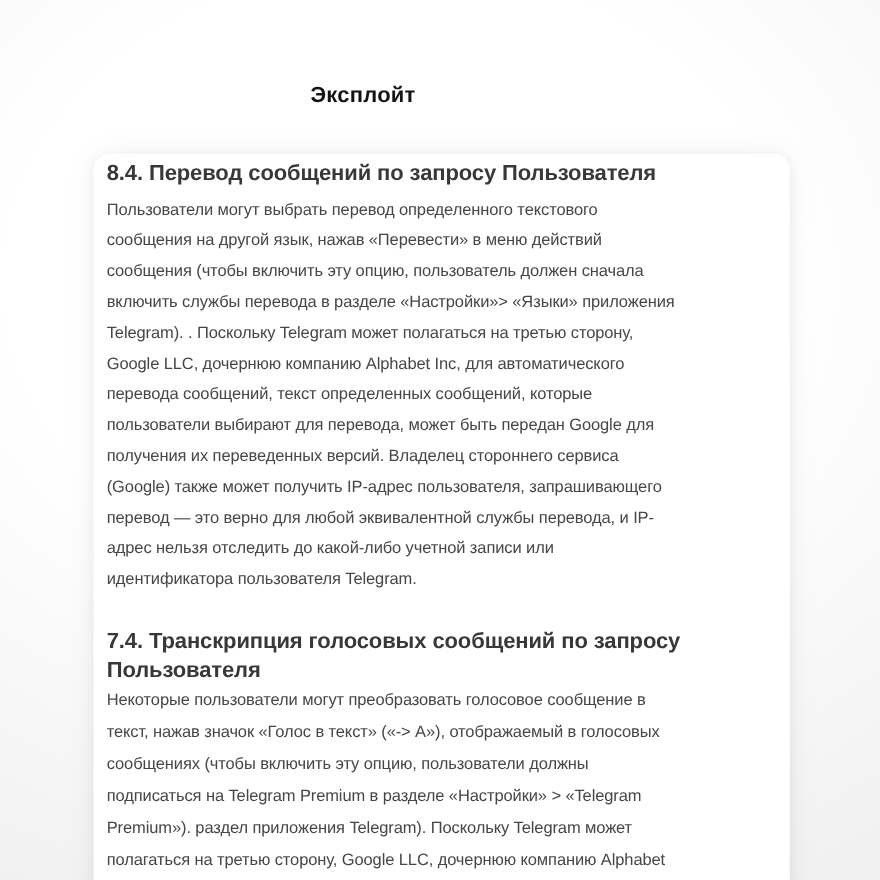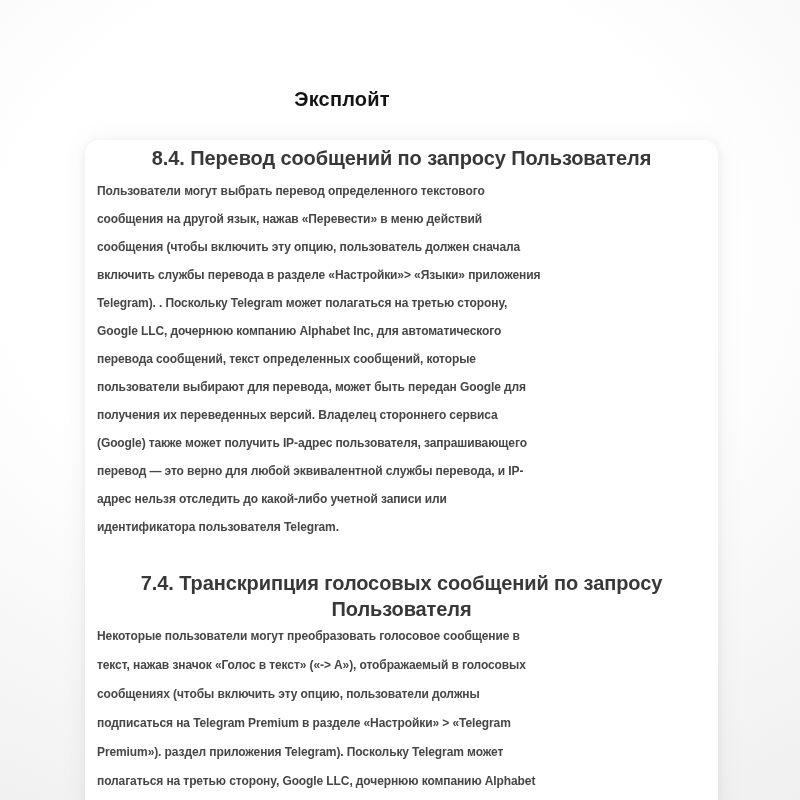--- a/index.html
+++ b/index.html
@@ -16,21 +16,21 @@
   }
   .page-title {
     position: absolute;
     top: 76px;
     left: 0;
     width: 660px;
     text-align: center;
     font-size: 20px;
     font-weight: 700;
     color: #141414;
-    margin: 12px;
+    margin: 0;
     letter-spacing: 0.2px;
   }
   .card {
     position: absolute;
     left: 85px;
     top: 140px;
     width: 633px;
     height: 690px;
     box-sizing: border-box;
     background: #ffffff;
@@ -40,29 +40,27 @@
     overflow: hidden;
   }
   .section-heading {
     font-size: 20px;
     line-height: 26px;
     font-weight: 700;
     color: #383838;
     margin: 0;
     white-space: pre-line;
     letter-spacing: -0.1px;
-    text-align: center;
   }
   .section-body {
-    font-size: 12px;
+    font-size: 15px;
     color: #464646;
     margin: 6px 0 0 0;
     white-space: pre-line;
     letter-spacing: -0.1px;
-    font-weight: bold;
   }
   .section-84 .section-body { line-height: 28px; }
   .section-85 { margin-top: 29px; }
   .section-85 .section-body { line-height: 29px; margin-top: 0; }
 </style>
 </head>
 <body>
 
 <div class="page-title">Эксплойт</div>
 

